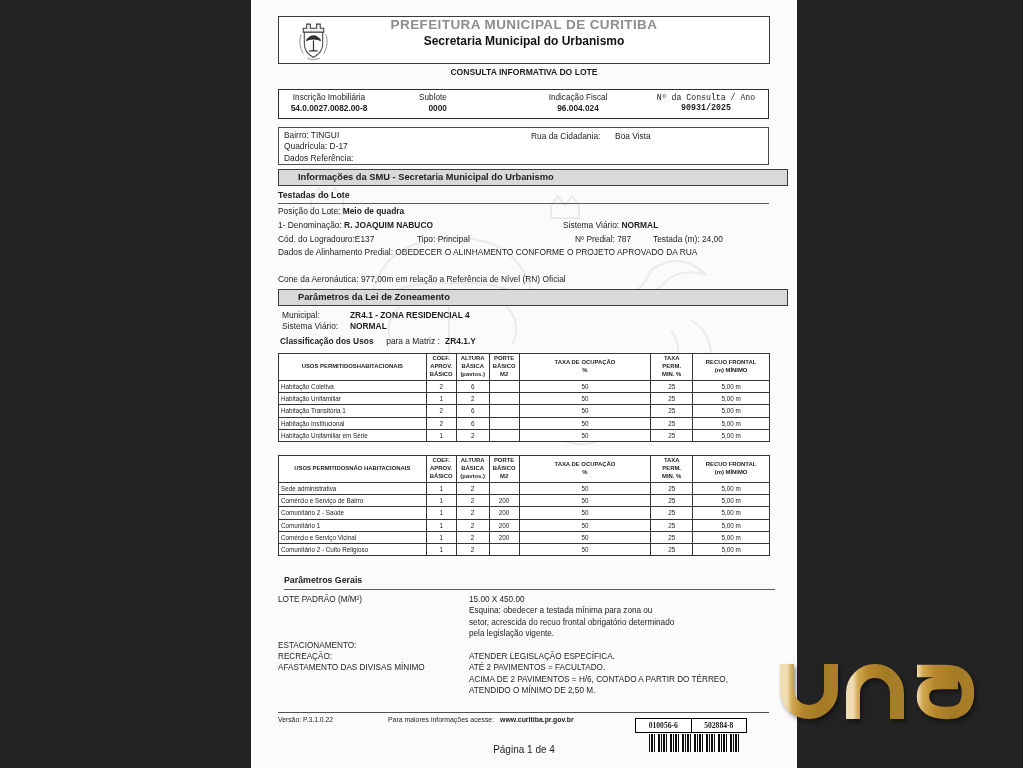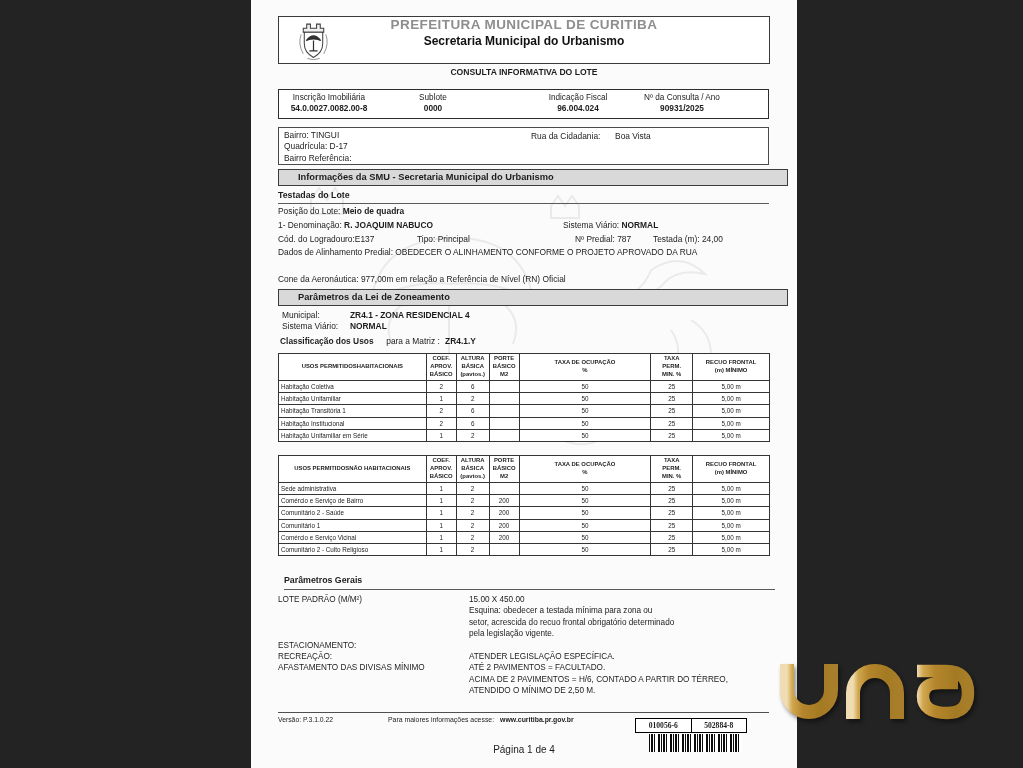--- a/index.html
+++ b/index.html
@@ -126,39 +126,39 @@
       <div class="org-title">PREFEITURA MUNICIPAL DE CURITIBA</div>
       <div class="dept-title">Secretaria Municipal do Urbanismo</div>
     </div>
     <div class="abs doc-title">CONSULTA INFORMATIVA DO LOTE</div>
 
     <div class="summary-box" id="summary-box">
         <div class="sum-col" style="left: 50px;">
           <div class="sum-label">Inscrição Imobiliária</div>
           <div class="sum-value">54.0.0027.0082.00-8</div>
         </div>
-        <div class="sum-col" style="left: 154px;">
+        <div class="sum-col" style="left: 154px; text-align: right;">
           <div class="sum-label">Sublote</div>
           <div class="sum-value">0000</div>
         </div>
         <div class="sum-col" style="left: 299px;">
           <div class="sum-label">Indicação Fiscal</div>
           <div class="sum-value">96.004.024</div>
         </div>
-        <div class="sum-col" style="left: 403px;">
+        <div class="sum-col" style="left: 427px; font-family: Liberation Mono, monospace;">
           <div class="sum-label">Nº da Consulta / Ano</div>
           <div class="sum-value">90931/2025</div>
         </div>
       </div>
 
     <div class="bairro-box">
       <div id="bairro-left">
           <div>Bairro: TINGUI</div>
           <div>Quadrícula: D-17</div>
-          <div>Bairro Referência:</div>
+          <div>Dados Referência:</div>
         </div>
       <div class="bairro-right">
         <span>Rua da Cidadania:</span>
         <span class="gap1"></span>
         <span>Boa Vista</span>
       </div>
     </div>
 
     <div class="bar bar-smu">Informações da SMU - Secretaria Municipal do Urbanismo</div>
     <div class="abs rule-head testadas-head"><span>Testadas do Lote</span></div>

